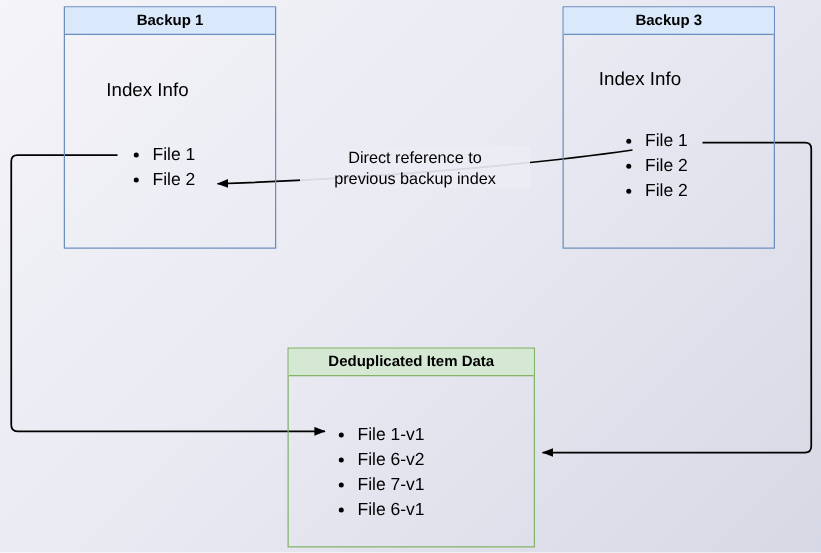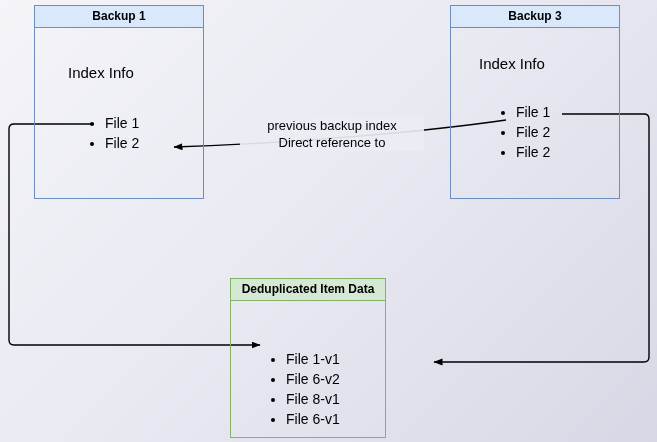--- a/index.html
+++ b/index.html
@@ -45,21 +45,21 @@
   .backup1 .section-label { margin: 36px 0 0 33px; }
   .backup2 .section-label { margin: 27px 0 0 28px; }
   ul.file-list {
     margin: 0;
     font-size: 14px;
     line-height: 20px;
     list-style: disc outside;
   }
   .backup1 ul.file-list { margin-top: 32px; padding-left: 70px; }
   .backup2 ul.file-list { margin-top: 30px; padding-left: 65px; }
-  .dedup   ul.file-list { margin-top: 48px; padding-left: 55px; line-height: 20px; }
+  .dedup   ul.file-list { margin-top: 36px; padding-left: 55px; line-height: 20px; }
   .edge-label {
     position: absolute;
     left: 240px;
     top: 117px;
     width: 184px;
     text-align: center;
     font-size: 13px;
     line-height: 17px;
     background: rgba(235,236,244,0.92);
     border-radius: 2px;
@@ -74,47 +74,47 @@
     <defs>
       <marker id="arrowL" markerWidth="12" markerHeight="10" refX="8.5" refY="3.5" orient="auto" markerUnits="userSpaceOnUse">
         <path d="M0,0 L9,3.5 L0,7 Z" fill="#000"></path>
       </marker>
     </defs>
     <path d="M 506 120 C 430 131, 300 143, 174 147" fill="none" stroke="#000" stroke-width="1.4" marker-end="url(#arrowL)"></path>
     <path d="M 94 124 L 14 124 Q 9 124 9 129 L 9 340 Q 9 345 14 345 L 260 345" fill="none" stroke="#000" stroke-width="1.4" marker-end="url(#arrowL)"></path>
     <path d="M 562 114 L 644 114 Q 649 114 649 119 L 649 357 Q 649 362 644 362 L 434 362" fill="none" stroke="#000" stroke-width="1.4" marker-end="url(#arrowL)"></path>
   </svg>
 
-  <div class="node blue backup1" style="left:34px; top:5px; width:170px; height:194px;">
+  <div class="node blue backup1" style="left:51px; top:5px; width:170px; height:194px;">
     <div class="node-header">Backup 1</div>
     <div class="section-label">Index Info</div>
     <ul class="file-list">
       <li>File 1</li>
       <li>File 2</li>
     </ul>
   </div>
 
   <div class="node blue backup2" style="left:450px; top:5px; width:170px; height:194px;">
     <div class="node-header">Backup 3</div>
     <div class="section-label">Index Info</div>
     <ul class="file-list">
       <li>File 1</li>
       <li>File 2</li>
       <li>File 2</li>
     </ul>
   </div>
 
-  <div class="node green dedup" style="left:230px; top:278px; width:156px; height:160px;">
+  <div class="node green dedup" style="left:230px; top:278px; width:198px; height:160px;">
     <div class="node-header">Deduplicated Item Data</div>
     <ul class="file-list">
       <li>File 1-v1</li>
       <li>File 6-v2</li>
-      <li>File 8-v1</li>
+      <li>File 7-v1</li>
       <li>File 6-v1</li>
     </ul>
   </div>
 
   <div class="edge-label">
+    <div>Direct reference to</div>
     <div>previous backup index</div>
-    <div>Direct reference to</div>
   </div>
 
 </div>
 
 </body></html>

